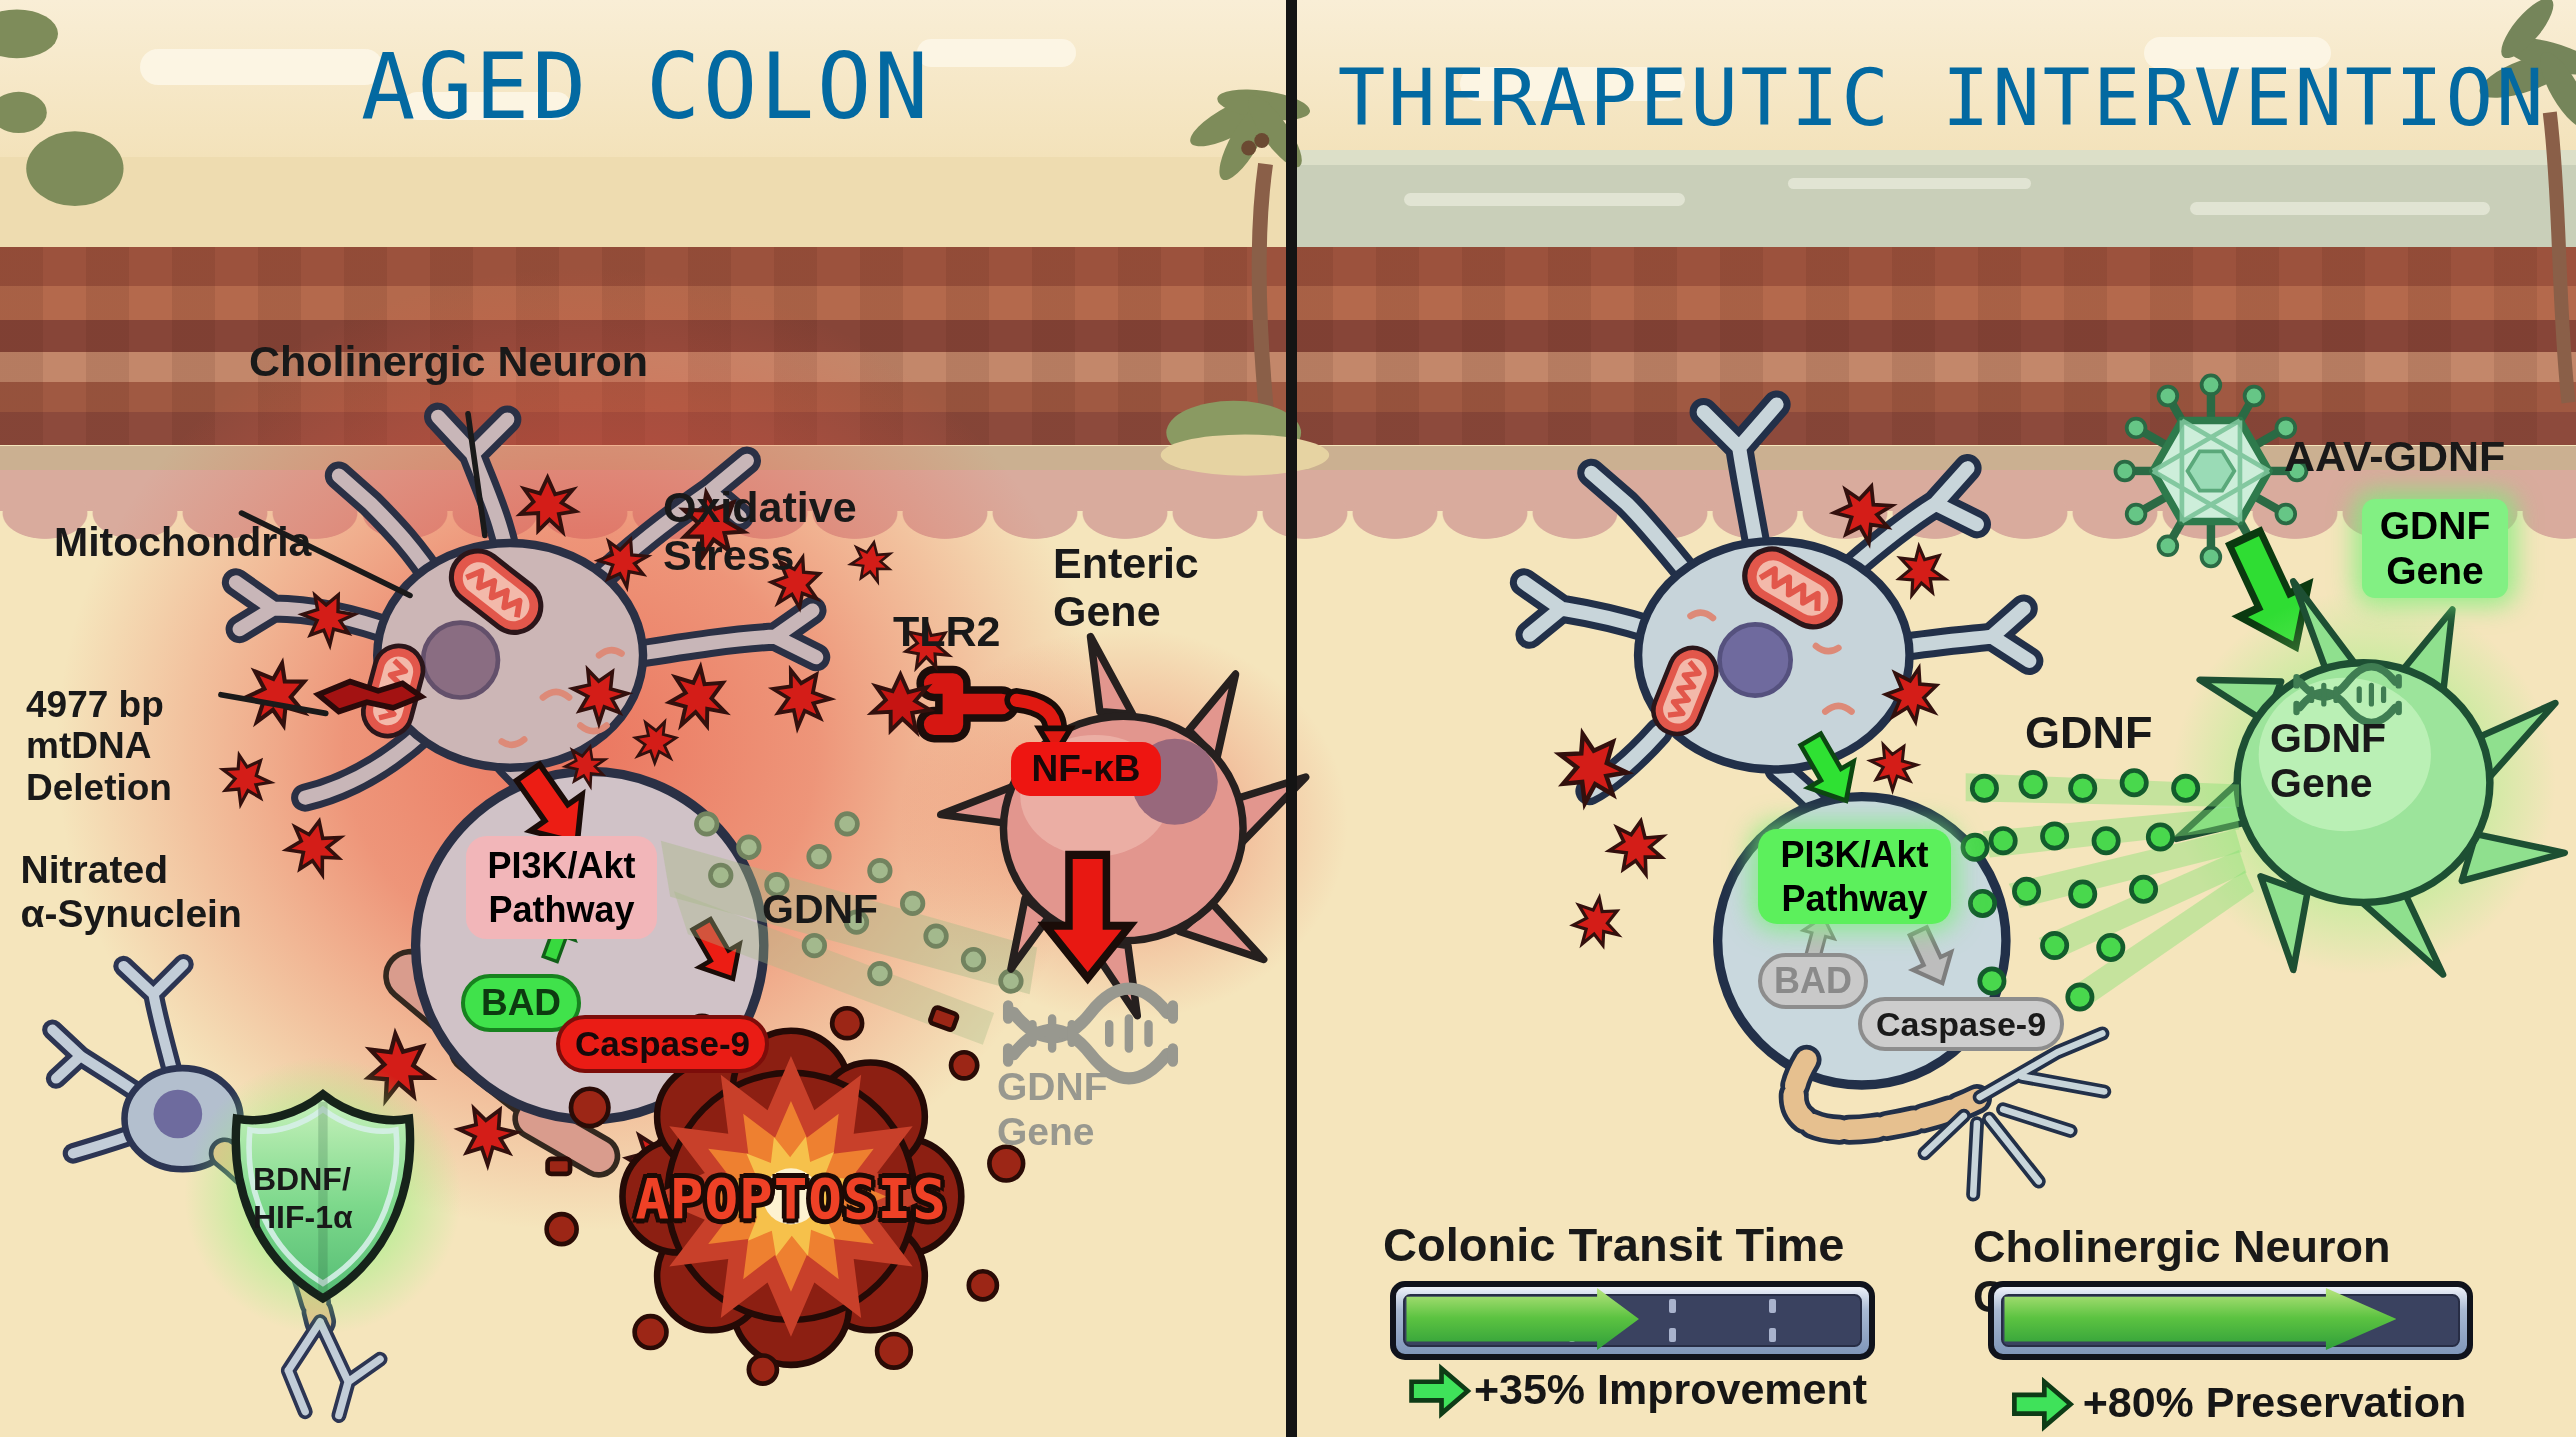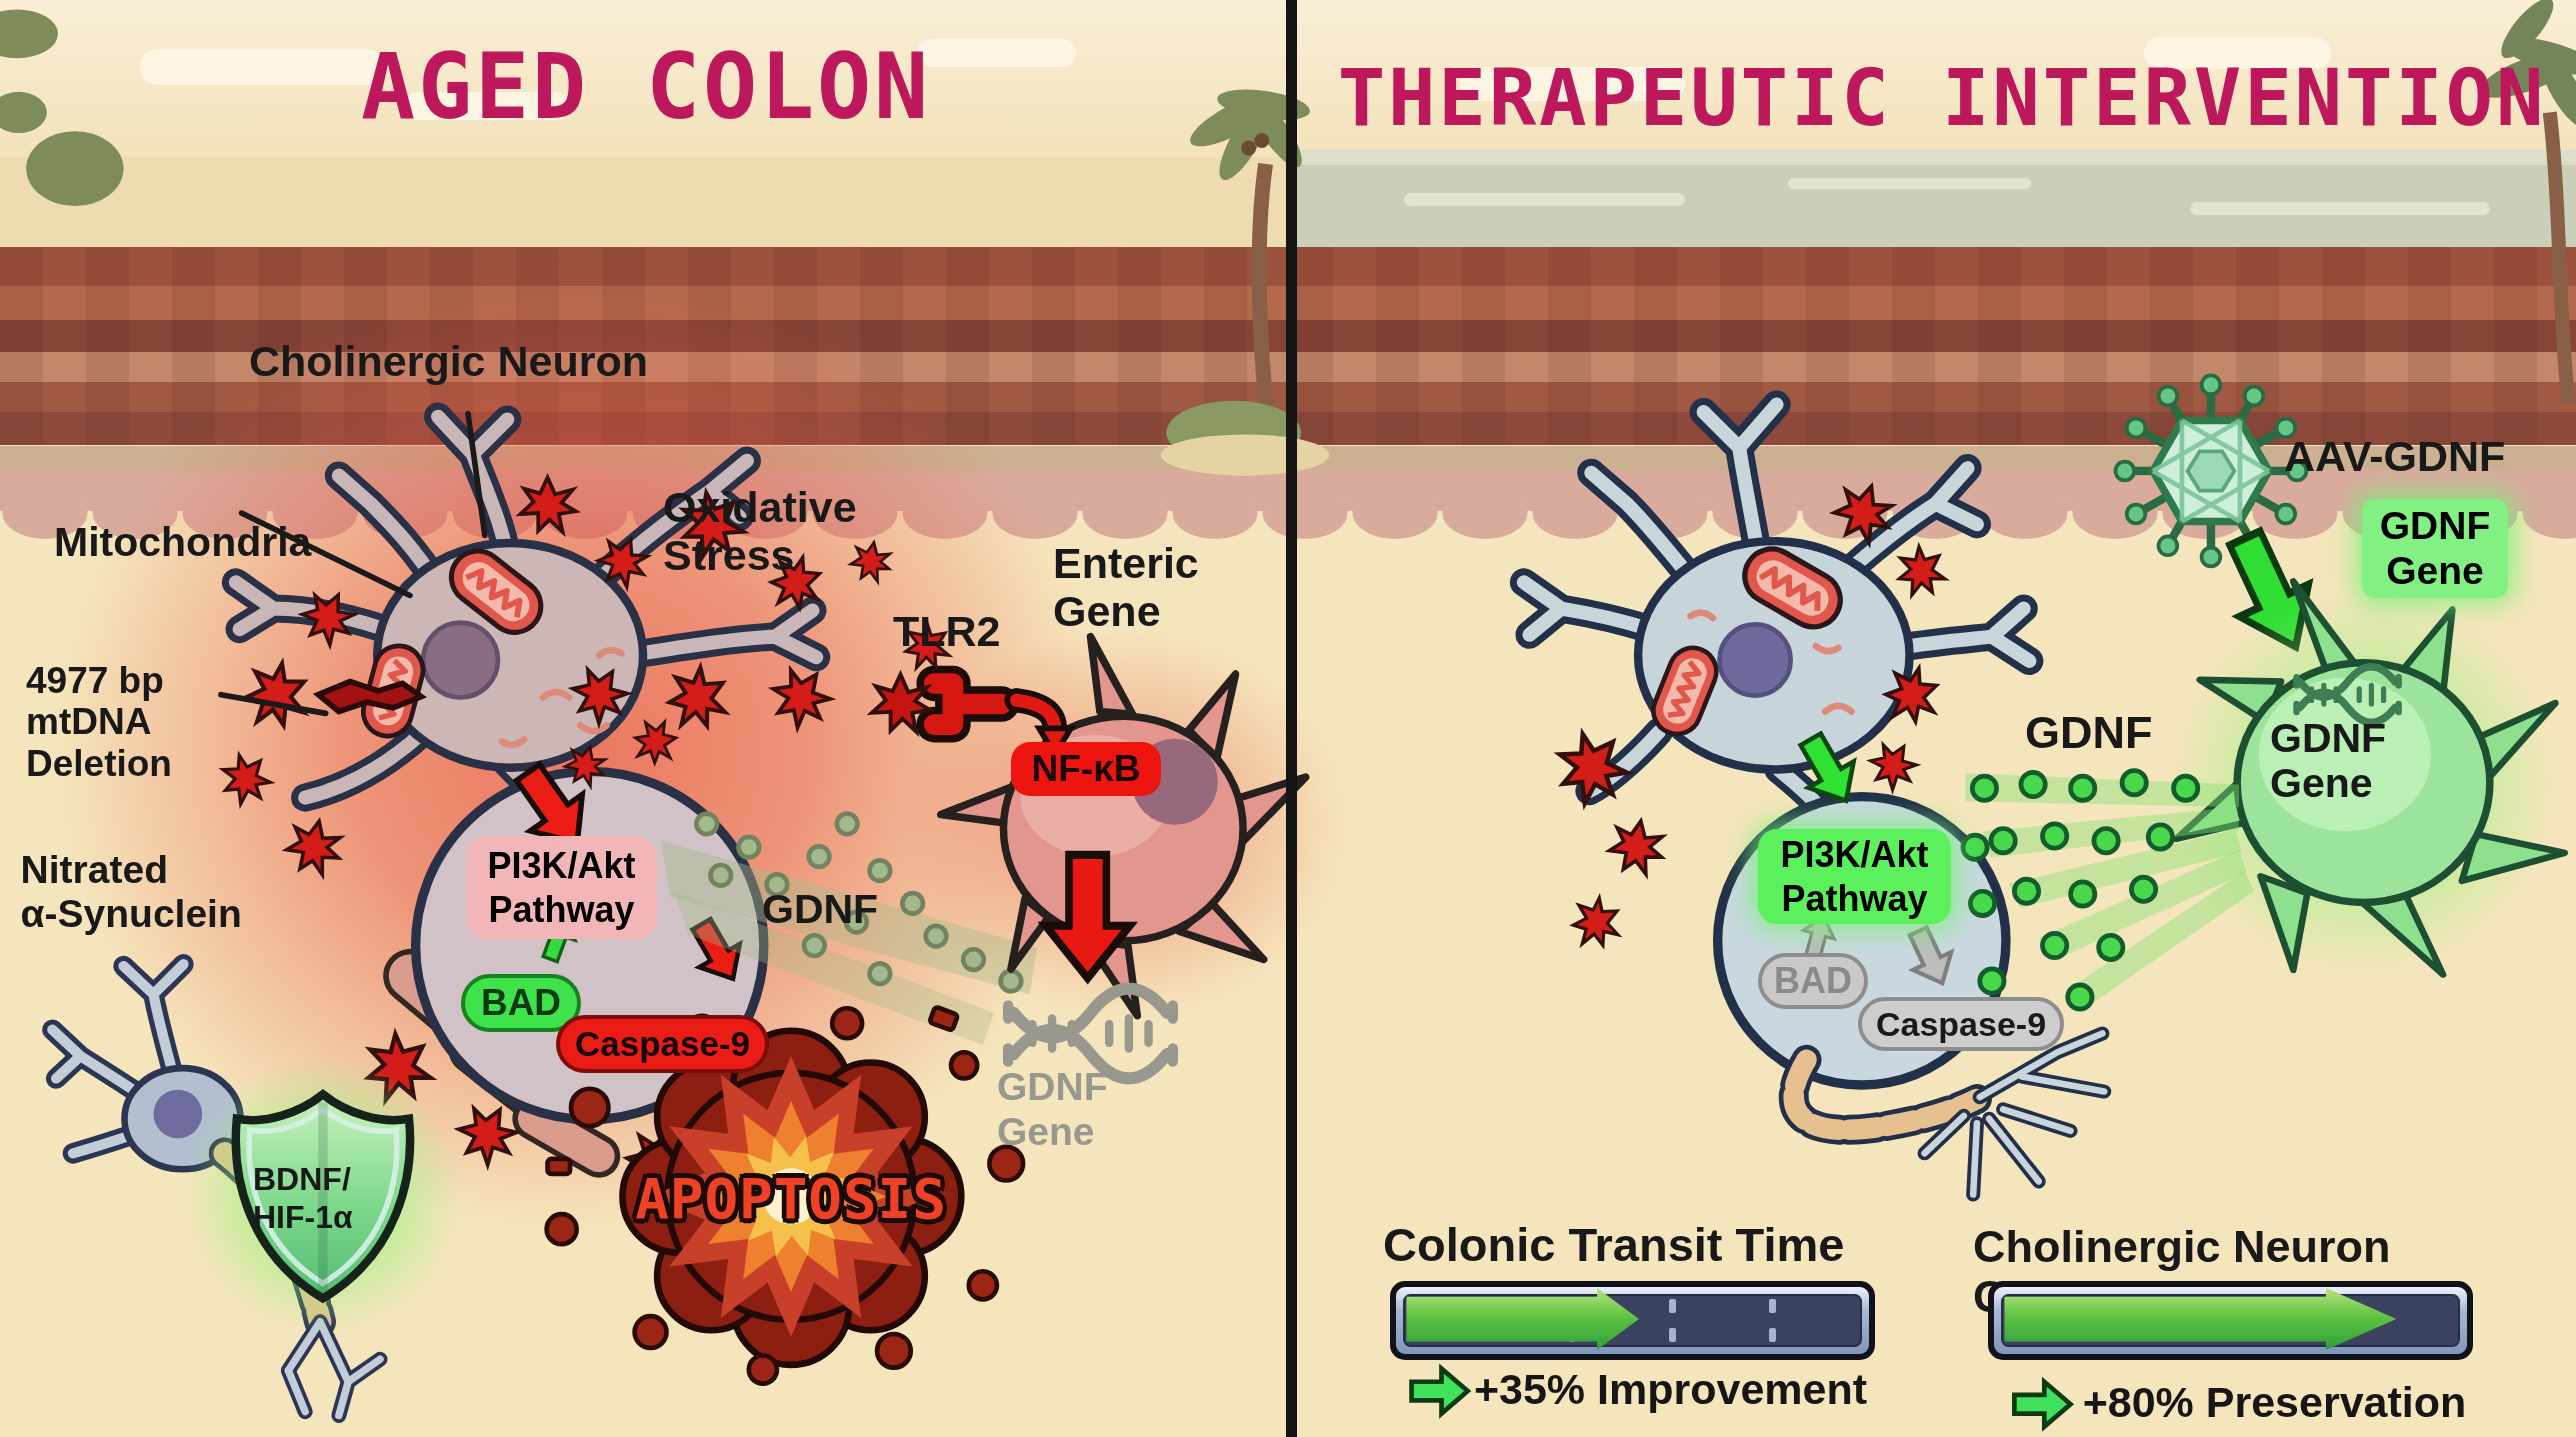--- a/index.html
+++ b/index.html
@@ -19,21 +19,21 @@
       #c3876a 105px 135px,#a05942 135px 165px,#8d4a3c 165px 198px);}
   .bricktex{left:0;top:247px;width:2576px;height:198px;
     background:repeating-linear-gradient(90deg,rgba(60,20,10,.10) 0 43px,rgba(0,0,0,0) 43px 86px);}
   .tanband{left:0;top:446px;width:2576px;height:24px;background:#cbb091;}
   .mucosa{left:0;top:470px;width:2576px;height:41px;background:#d9ab9d;}
   .scallops{left:0;top:502px;width:2576px;height:54px;
     background-image:radial-gradient(ellipse 43px 26px at 45px 11.2px,#d9ab9d 97%,rgba(0,0,0,0) 100%);
     background-size:90px 54px;background-repeat:repeat-x;}
   .divider{left:1286px;top:0;width:11.2px;height:1438px;background:#141414;z-index:40;}
   
-  .title{font-family:"DejaVu Sans Mono",monospace;font-weight:700;color:#be185d;
+  .title{font-family:"DejaVu Sans Mono",monospace;font-weight:400;color:#0369a1;
          text-align:center;letter-spacing:2.8px;z-index:30;}
   .lbl{font-weight:700;color:#191919;text-align:left;line-height:1.12;z-index:30;}
   .pill{display:flex;align-items:center;justify-content:center;font-weight:700;
         text-align:center;z-index:32;box-sizing:border-box;}
   .gray{color:#98988f;}
   .apoptosis{font-family:"DejaVu Sans Mono",monospace;font-weight:800;font-size:56px;
      color:#ef4126;text-align:center;letter-spacing:0.9px;z-index:33;
      text-shadow:-3.7px -3.7px 0 #1c0a05,3.7px -3.7px 0 #1c0a05,-3.7px 3.7px 0 #1c0a05,3.7px 3.7px 0 #1c0a05,
        -4.7px 0 0 #1c0a05,4.7px 0 0 #1c0a05,0 -4.7px 0 #1c0a05,0 4.7px 0 #1c0a05;}
   
@@ -466,21 +466,21 @@
   <div class="abs divider"></div>
 
   <div class="abs title" style="left:178px;top:34px;width:936px;font-size:90px;">AGED COLON</div>
 
   <div class="abs lbl" style="left:249px;top:337px;width:412px;font-size:43px;">Cholinergic Neuron</div>
   <div class="abs lbl" style="left:54px;top:520px;width:281px;font-size:41px;">Mitochondria</div>
   <div class="abs lbl" style="left:663px;top:483px;width:281px;font-size:43px;">
     <div>Oxidative</div>
     <div>Stress</div>
   </div>
-  <div class="abs lbl" style="left:26px;top:660px;width:198px;font-size:37px;">
+  <div class="abs lbl" style="left:26px;top:684px;width:198px;font-size:37px;">
     <div>4977 bp</div>
     <div>mtDNA</div>
     <div>Deletion</div>
   </div>
   <div class="abs lbl" style="left:20.6px;top:848px;width:271px;font-size:39px;">
     <div>Nitrated</div>
     <div>α-Synuclein</div>
   </div>
   <div class="abs lbl" style="left:893px;top:607px;width:140px;font-size:43px;">TLR2</div>
   <div class="abs lbl" style="left:1053px;top:539px;width:225px;font-size:43px;">

